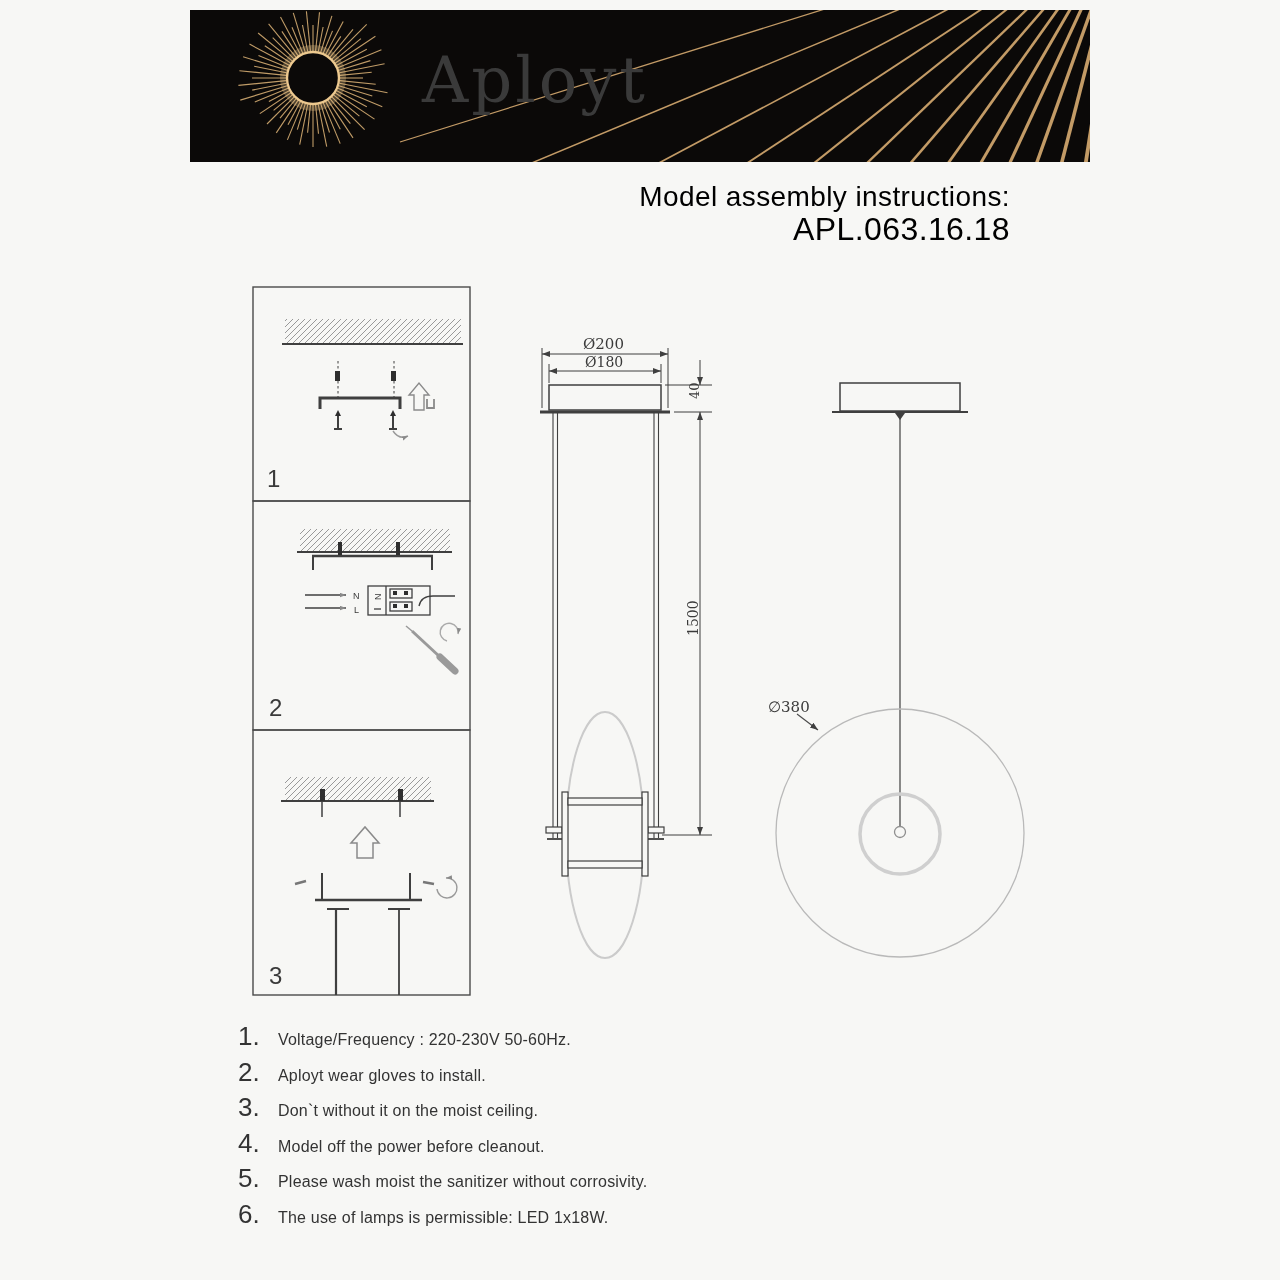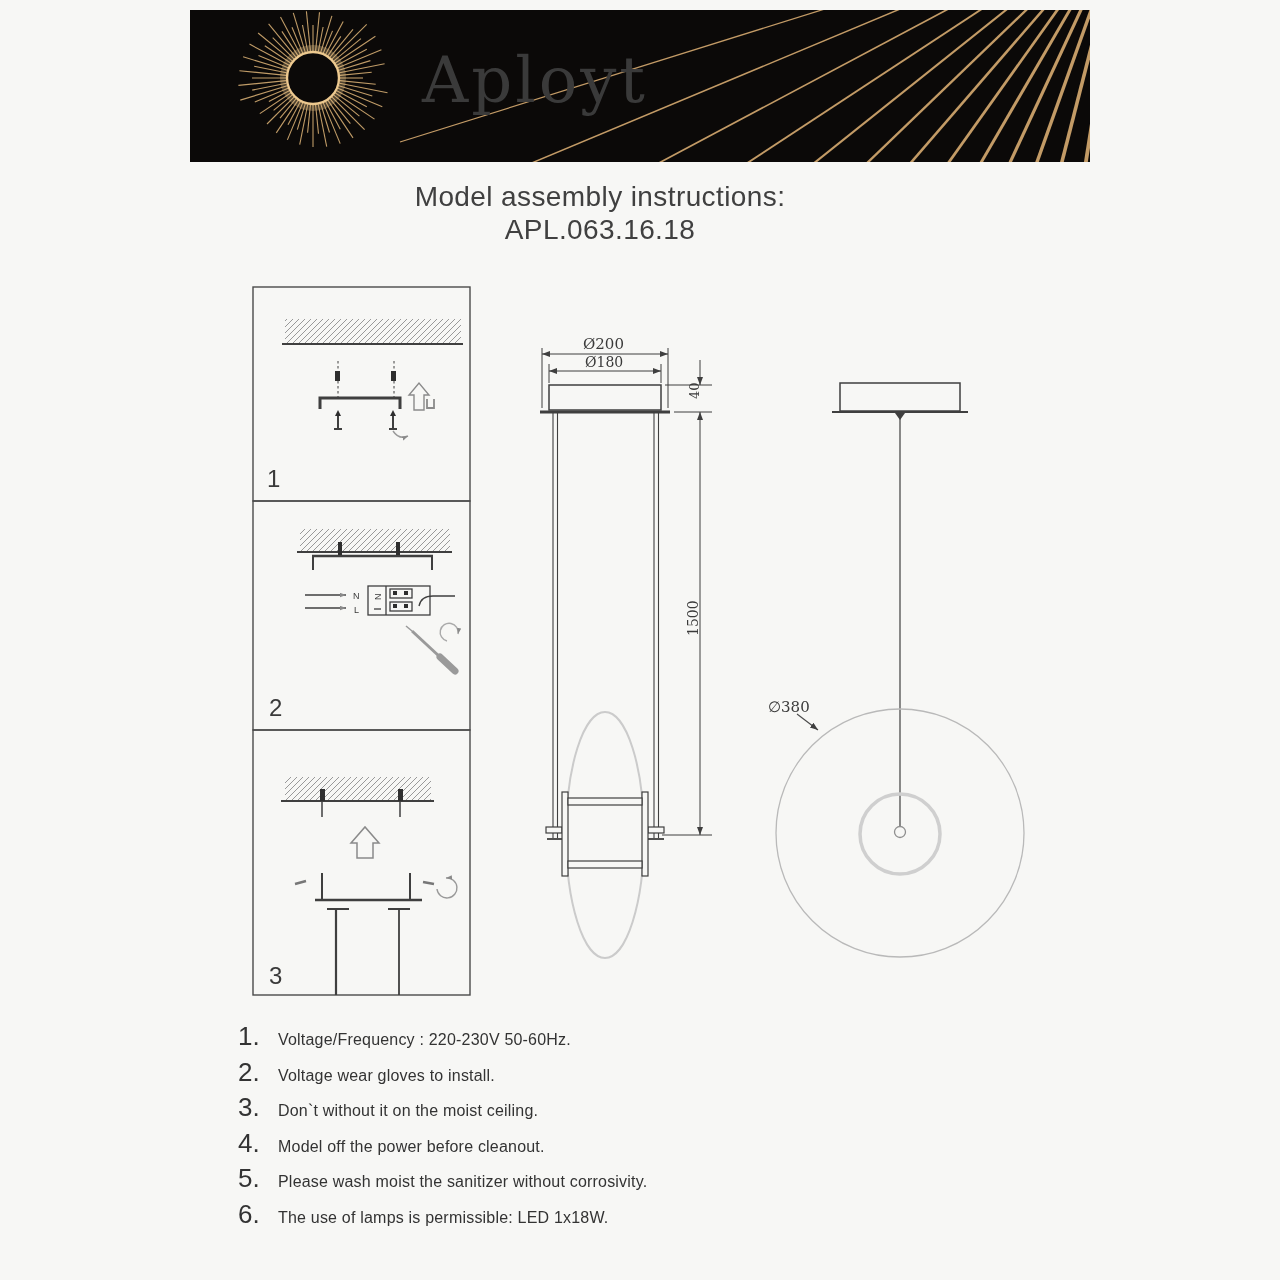--- a/index.html
+++ b/index.html
@@ -2,23 +2,23 @@
 <html><head>
 <meta charset="utf-8">
 <style>
   html,body{margin:0;padding:0;}
   body{width:1280px;height:1280px;background:#f7f7f5;font-family:"Liberation Sans",sans-serif;}
   .page{position:relative;width:1280px;height:1280px;overflow:hidden;}
 
   .banner{position:absolute;left:190px;top:10px;width:900px;height:152px;background:#0b0908;}
   .banner svg{display:block;}
 
-  .title-block{position:absolute;left:190px;top:180px;width:820px;text-align:center;color:#404040;}
+  .title-block{position:absolute;left:190px;top:180px;width:820px;text-align:right;color:#000000;}
   .title-block .t1{font-size:28px;font-weight:500;letter-spacing:.4px;line-height:33px;}
-  .title-block .t2{font-size:28px;font-weight:500;letter-spacing:.4px;line-height:33px;}
+  .title-block .t2{font-size:32px;font-weight:500;letter-spacing:.4px;line-height:33px;}
 
   .diagram{position:absolute;left:190px;top:260px;width:900px;height:750px;}
 
   .instructions{position:absolute;left:238px;top:1021px;width:840px;color:#333;}
   .instructions .row{display:flex;align-items:baseline;height:35.6px;}
   .instructions .inum{width:40px;font-size:26px;}
   .instructions .itext{font-size:16px;letter-spacing:.2px;white-space:nowrap;}
 
   text{font-family:"DejaVu Serif",serif;fill:#3a3a3a;}
   text.sans{font-family:"Liberation Sans",sans-serif;}
@@ -291,21 +291,21 @@
     <text x="768" y="712" font-size="15" fill="#4a4a4a">∅380</text>
   </svg>
 
   <div class="instructions">
     <div class="row">
       <span class="inum">1.</span>
       <span class="itext">Voltage/Frequency : 220-230V 50-60Hz.</span>
     </div>
     <div class="row">
       <span class="inum">2.</span>
-      <span class="itext">Voltage wear gloves to install.</span>
+      <span class="itext">Aployt wear gloves to install.</span>
     </div>
     <div class="row">
       <span class="inum">3.</span>
       <span class="itext">Don`t without it on the moist ceiling.</span>
     </div>
     <div class="row">
       <span class="inum">4.</span>
       <span class="itext">Model off the power before cleanout.</span>
     </div>
     <div class="row">

